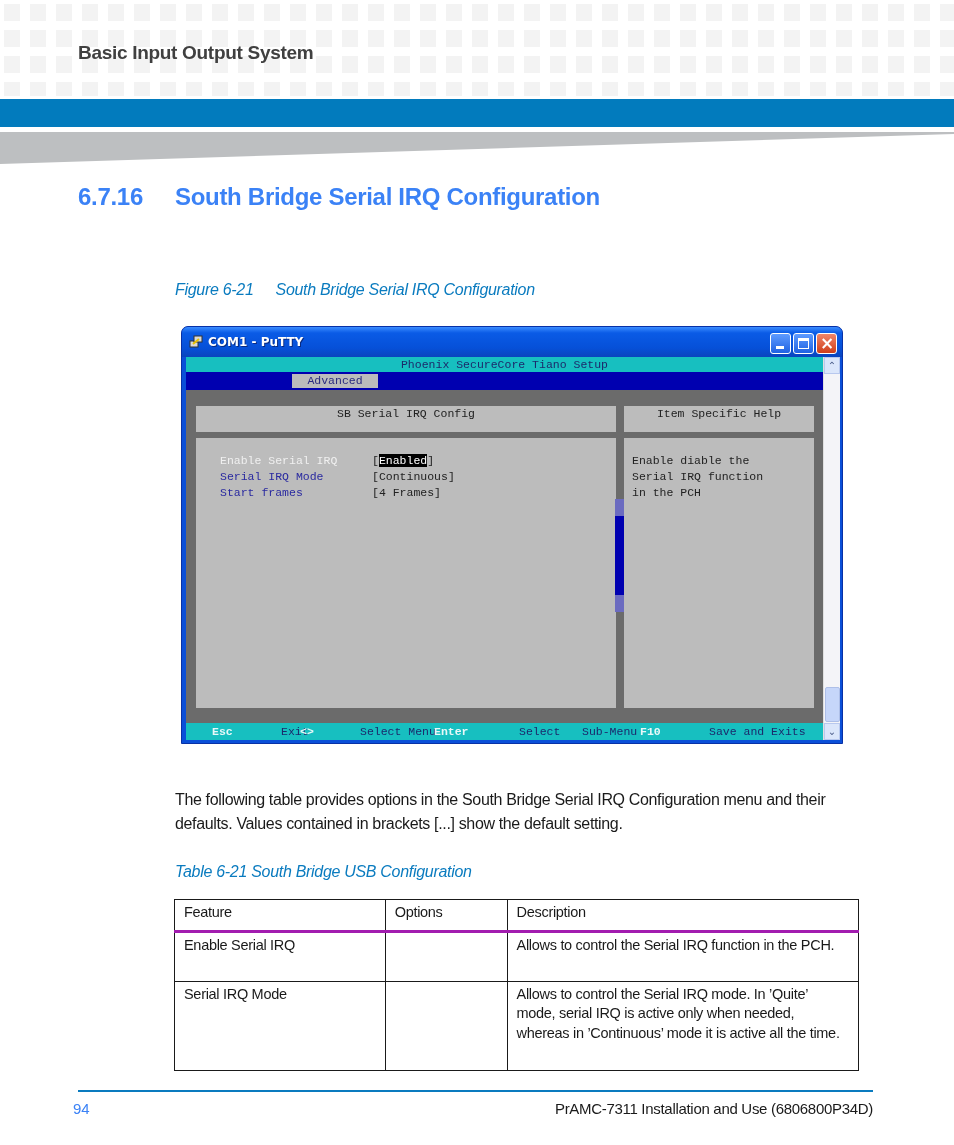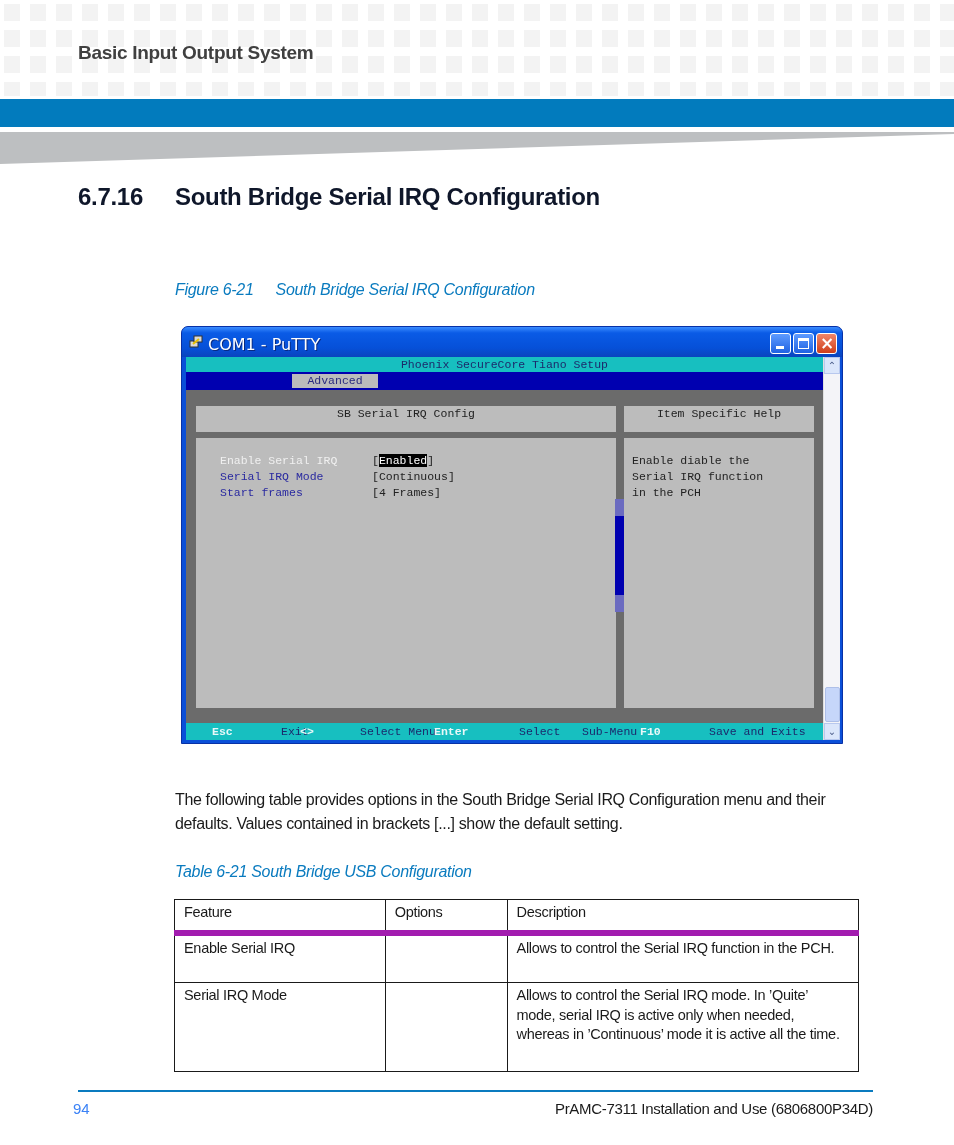--- a/index.html
+++ b/index.html
@@ -25,21 +25,21 @@
   }
   .blue-band { position: absolute; left: 0; top: 99px; width: 954px; height: 28px; background: #027bbd; }
   .grey-wedge {
     position: absolute; left: 0; top: 132px; width: 954px; height: 32px;
     background: #bdbfc1;
     clip-path: polygon(0 0, 100% 0, 100% 2px, 0 100%);
   }
 
   
   .section-heading {
-    position: absolute; left: 78px; top: 183px; font-size: 24px; font-weight: bold; color: #0f172a;
+    position: absolute; left: 78px; top: 183px; font-size: 24px; font-weight: bold; color: #3b82f6;
     letter-spacing: -0.3px;
   }
   .section-heading .num { display: inline-block; width: 97px; }
 
   .figure-caption {
     position: absolute; left: 175px; top: 281px; font-size: 16px; font-style: italic; color: #0a7bbf;
     letter-spacing: -0.3px;
   }
   .figure-caption .gap { display: inline-block; width: 22px; }
 
@@ -51,21 +51,21 @@
   }
   .titlebar {
     position: absolute; left: 0; top: 0; width: 100%; height: 30px;
     background: linear-gradient(180deg, #3b8cff 0%, #0a5be6 20%, #0650d8 70%, #0a44bd 100%);
     border-radius: 6px 6px 0 0;
   }
   .title-icon {
     position: absolute; left: 7px; top: 8px; width: 14px; height: 14px;
   }
   .title-text {
-    position: absolute; left: 26px; top: 8px; font-size: 16px; font-weight: normal; color: #ffffff;
+    position: absolute; left: 26px; top: 8px; font-size: 12px; font-weight: bold; color: #ffffff;
     font-family: "DejaVu Sans", sans-serif; text-shadow: 1px 1px 0 #0a2a80;
   }
   .win-btn {
     position: absolute; top: 6px; width: 21px; height: 21px; border: 1px solid #ffffff;
     border-radius: 3px; background: linear-gradient(180deg, #5e9bff, #1f62e2);
   }
   .win-btn.min { left: 588px; }
   .win-btn.max { left: 611px; }
   .win-btn.close { left: 634px; background: linear-gradient(180deg, #f0866a, #cf3e1a); }
   .win-btn .glyph { position: absolute; }
@@ -147,21 +147,21 @@
 
   
   table.opts {
     position: absolute; left: 174px; top: 899px; width: 685px; border-collapse: collapse;
     font-size: 14.5px; color: #1a1a1a; letter-spacing: -0.3px;
   }
   table.opts td, table.opts th {
     border: 1px solid #1a1a1a; vertical-align: top; text-align: left; font-weight: normal;
     padding: 3px 9px 7px 9px; line-height: 19.5px;
   }
-  table.opts thead th { border-bottom: 6px solid #a21caf; height: 31px; }
+  table.opts thead th { border-bottom: 3px solid #a21caf; height: 31px; }
   table.opts col.c1 { width: 211px; }
   table.opts col.c2 { width: 122px; }
   table.opts col.c3 { width: 352px; }
 
   
   .footer-rule { position: absolute; left: 78px; top: 1090px; width: 795px; height: 2px; background: #0a7bbf; }
   .page-num { position: absolute; left: 73px; top: 1100px; font-size: 15px; color: #3b82f6; }
   .doc-title { position: absolute; right: 81px; top: 1100px; font-size: 15px; color: #1a1a1a; letter-spacing: -0.3px; }
 </style>
 </head>

